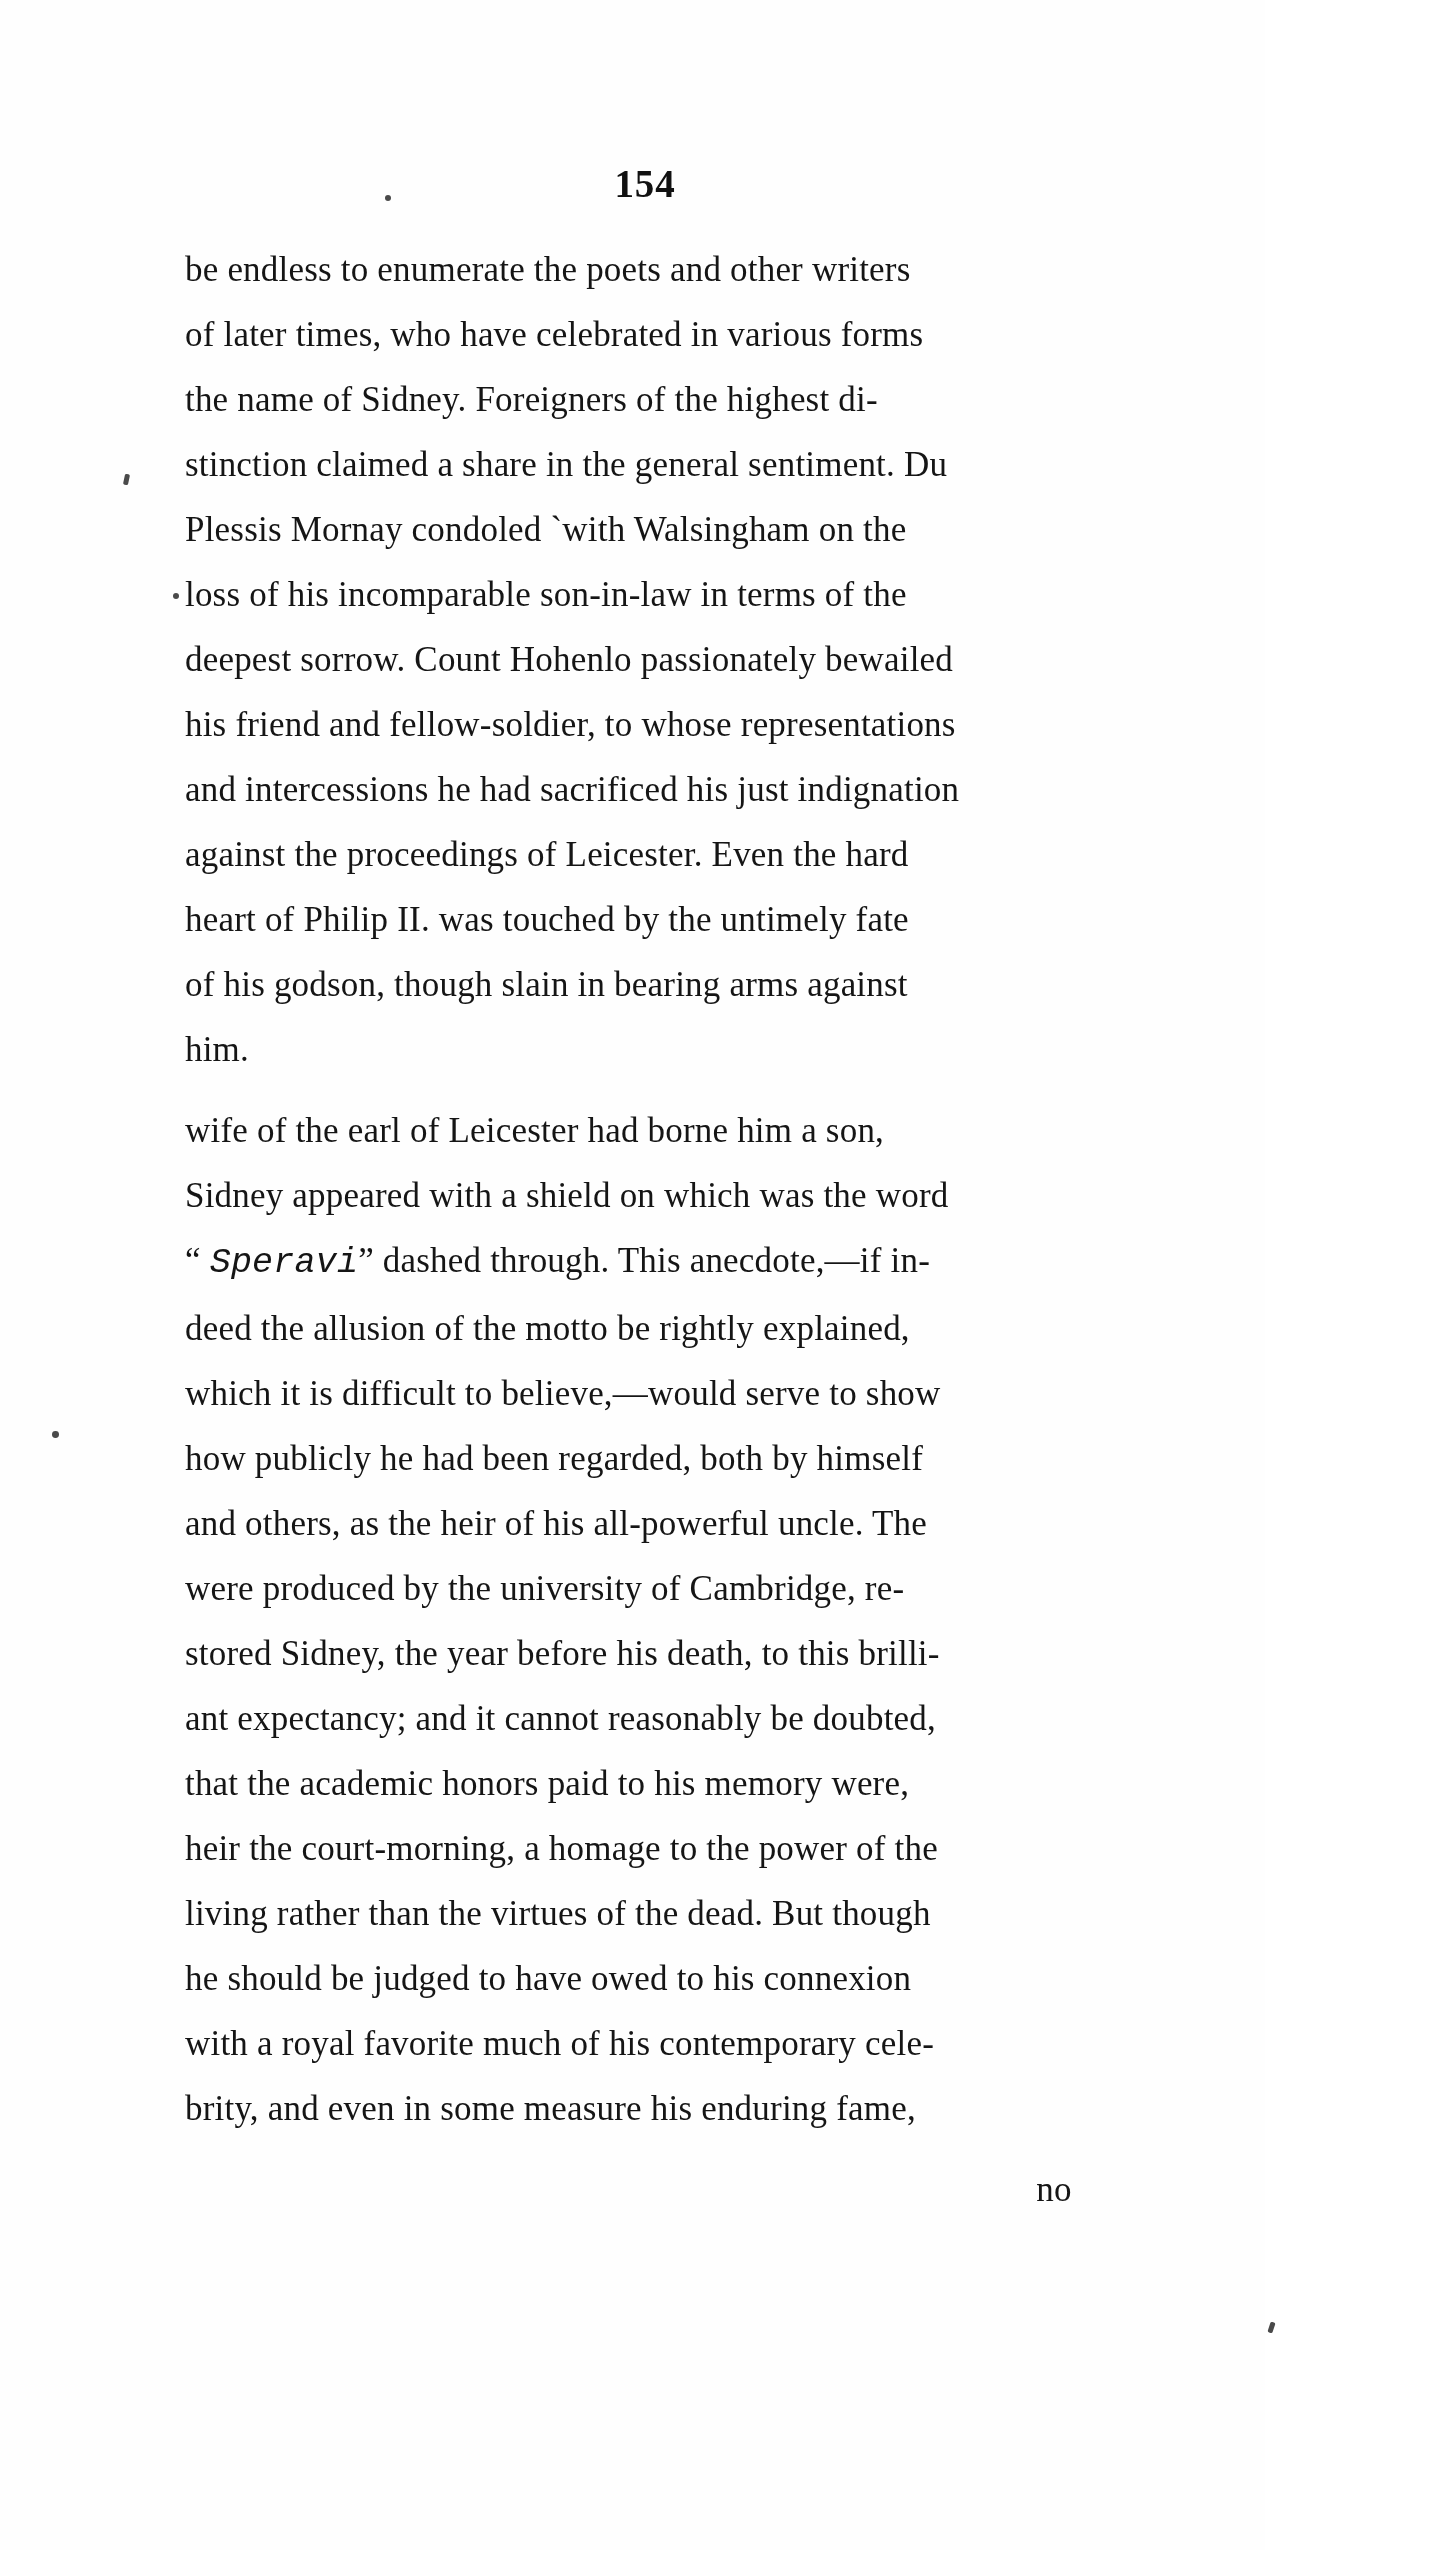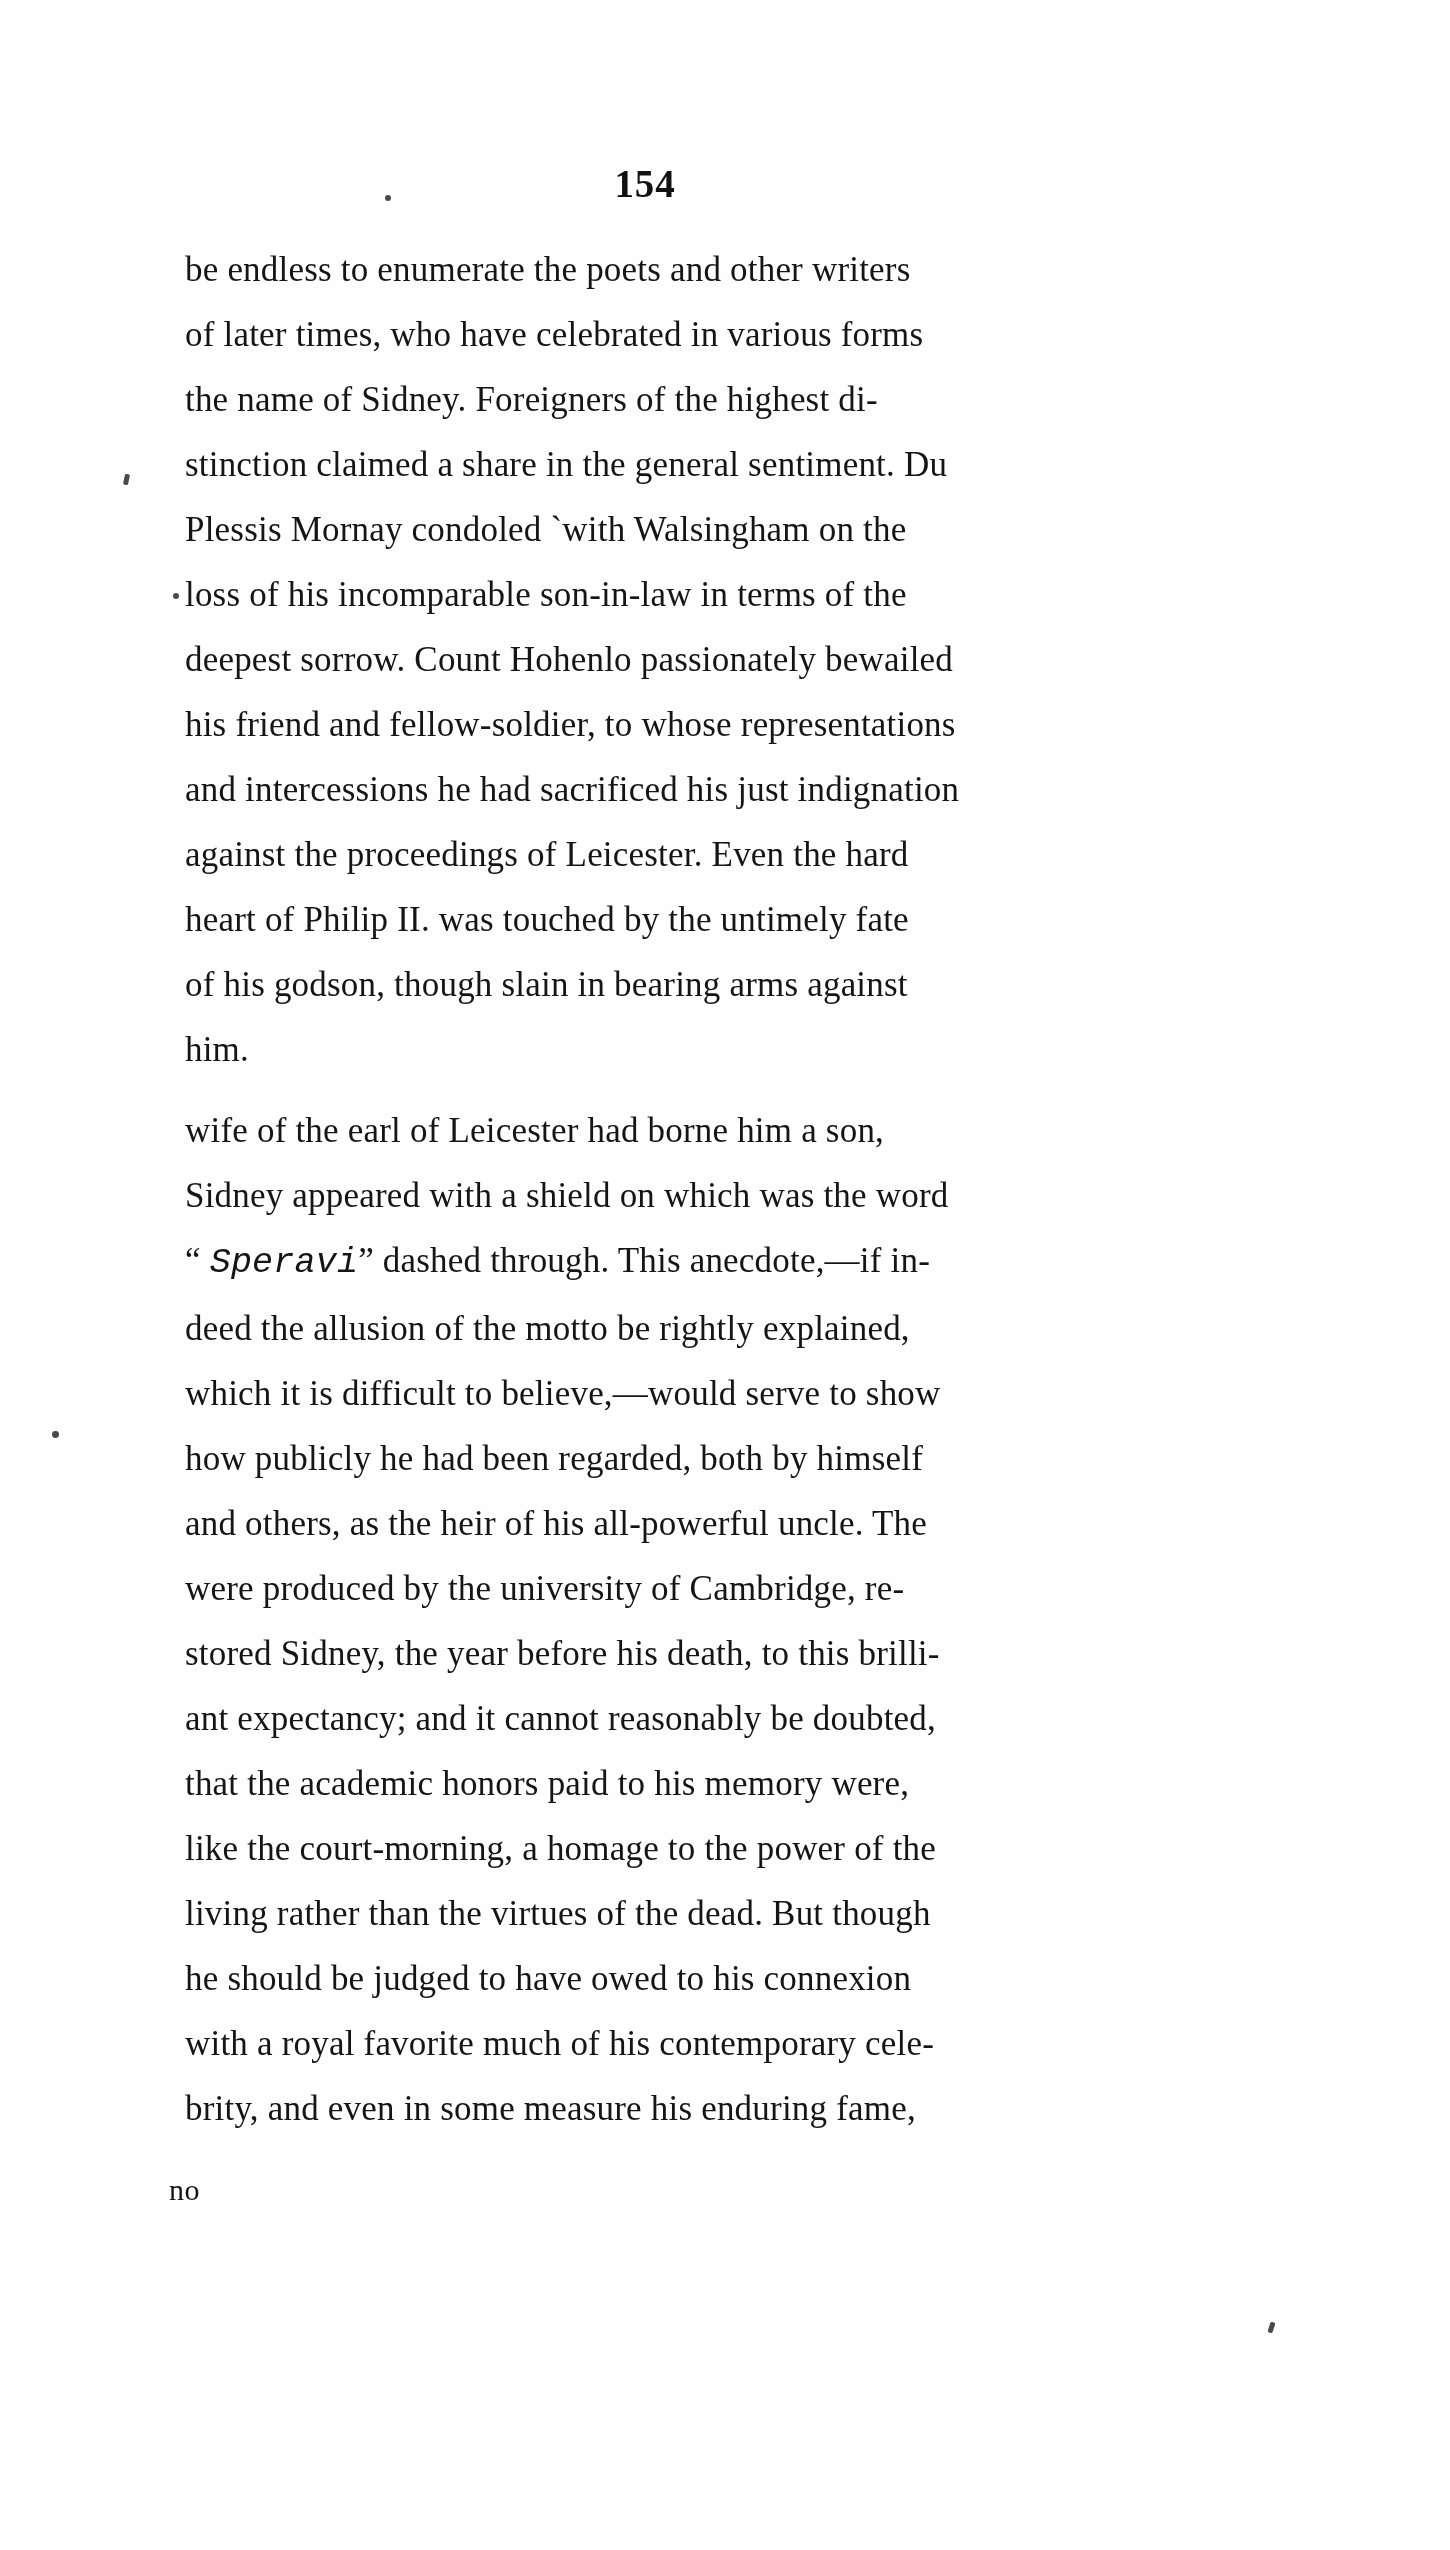--- a/index.html
+++ b/index.html
@@ -59,22 +59,22 @@
     letter-spacing: 0.2px;
   }
   .indent {
     padding-left: 39px;
   }
   .ital {
     font-style: italic;
     font-family: Liberation Mono, monospace;
   }
   .catchword {
-    text-align: left;
-    font-size: 30px;
+    text-align: right;
+    font-size: 35px;
     line-height: 65px;
     padding-right: 49px;
     letter-spacing: 0.4px;
   }
 </style>
 </head>
 <body>
 
 <div class="page">
 
@@ -109,21 +109,21 @@
       <span class="line">Sidney appeared with a shield  on which was the word</span>
       <span class="line ital-line">“ <span class="ital">Speravi</span>”  dashed  through.     This  anecdote,—if in-</span>
       <span class="line">deed  the allusion of  the  motto be  rightly explained,</span>
       <span class="line">which it  is difficult to believe,—would  serve to  show</span>
       <span class="line">how publicly he had  been regarded,  both by  himself</span>
       <span class="line">and others, as the heir of his all-powerful uncle.  The</span>
       <span class="line">were  produced  by  the  university  of  Cambridge, re-</span>
       <span class="line">stored Sidney, the year before his death, to this brilli-</span>
       <span class="line">ant expectancy; and it cannot reasonably be doubted,</span>
       <span class="line">that the academic  honors paid to  his memory were,</span>
-      <span class="line">like the court-morning, a homage to the power of the</span>
+      <span class="line">heir the court-morning, a homage to the power of the</span>
       <span class="line">living rather than the virtues of the dead.  But though</span>
       <span class="line">he should  be  judged  to have  owed  to  his connexion</span>
       <span class="line">with a royal favorite much of his  contemporary cele-</span>
       <span class="line">brity,  and even in some measure  his enduring  fame,</span>
     </p>
 
     <div class="catchword">no</div>
 
   </div>
 </div>

